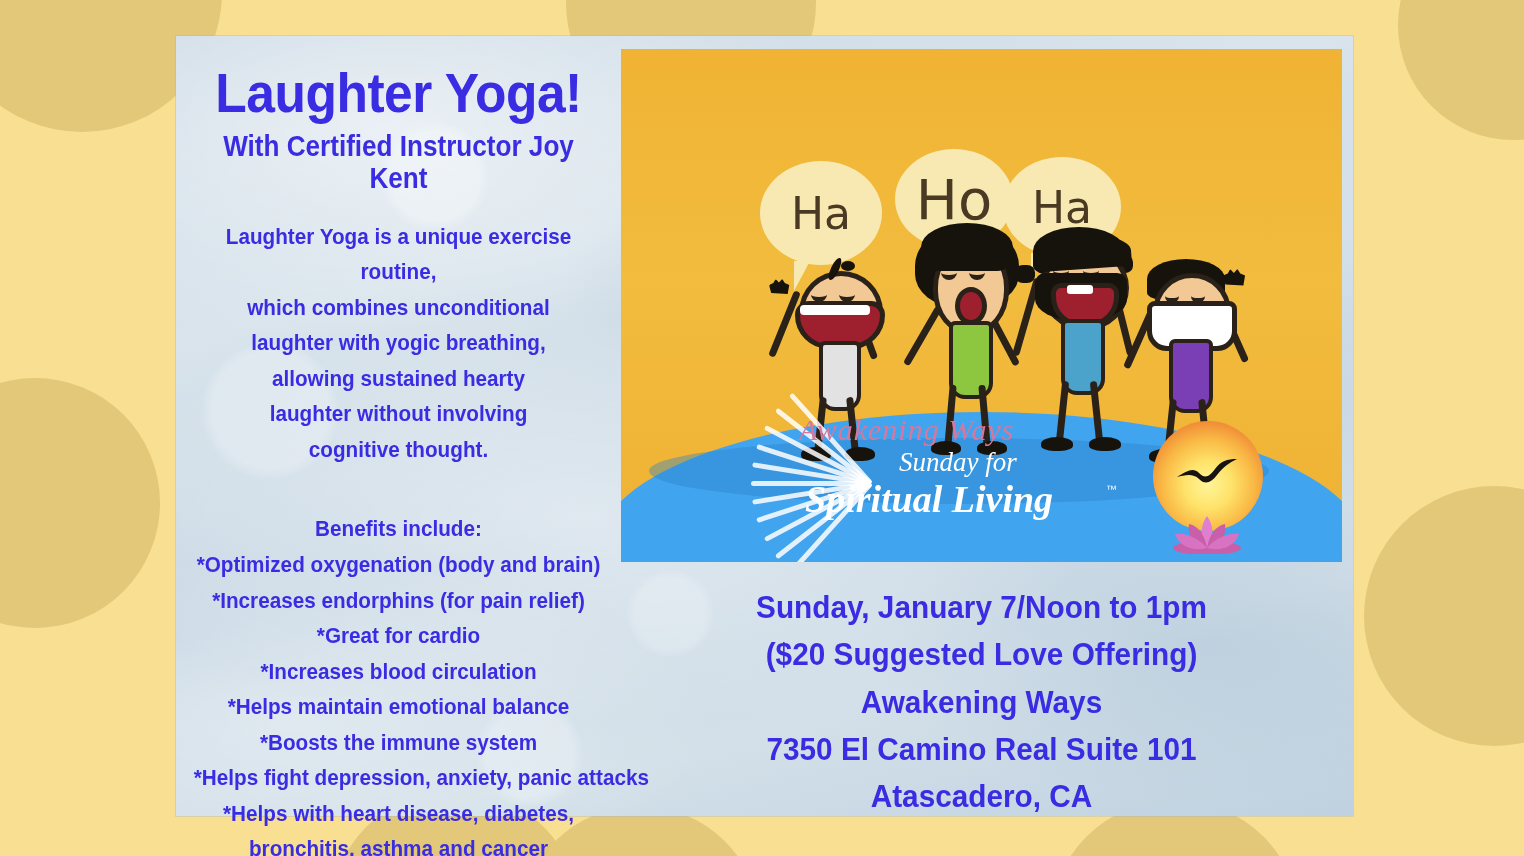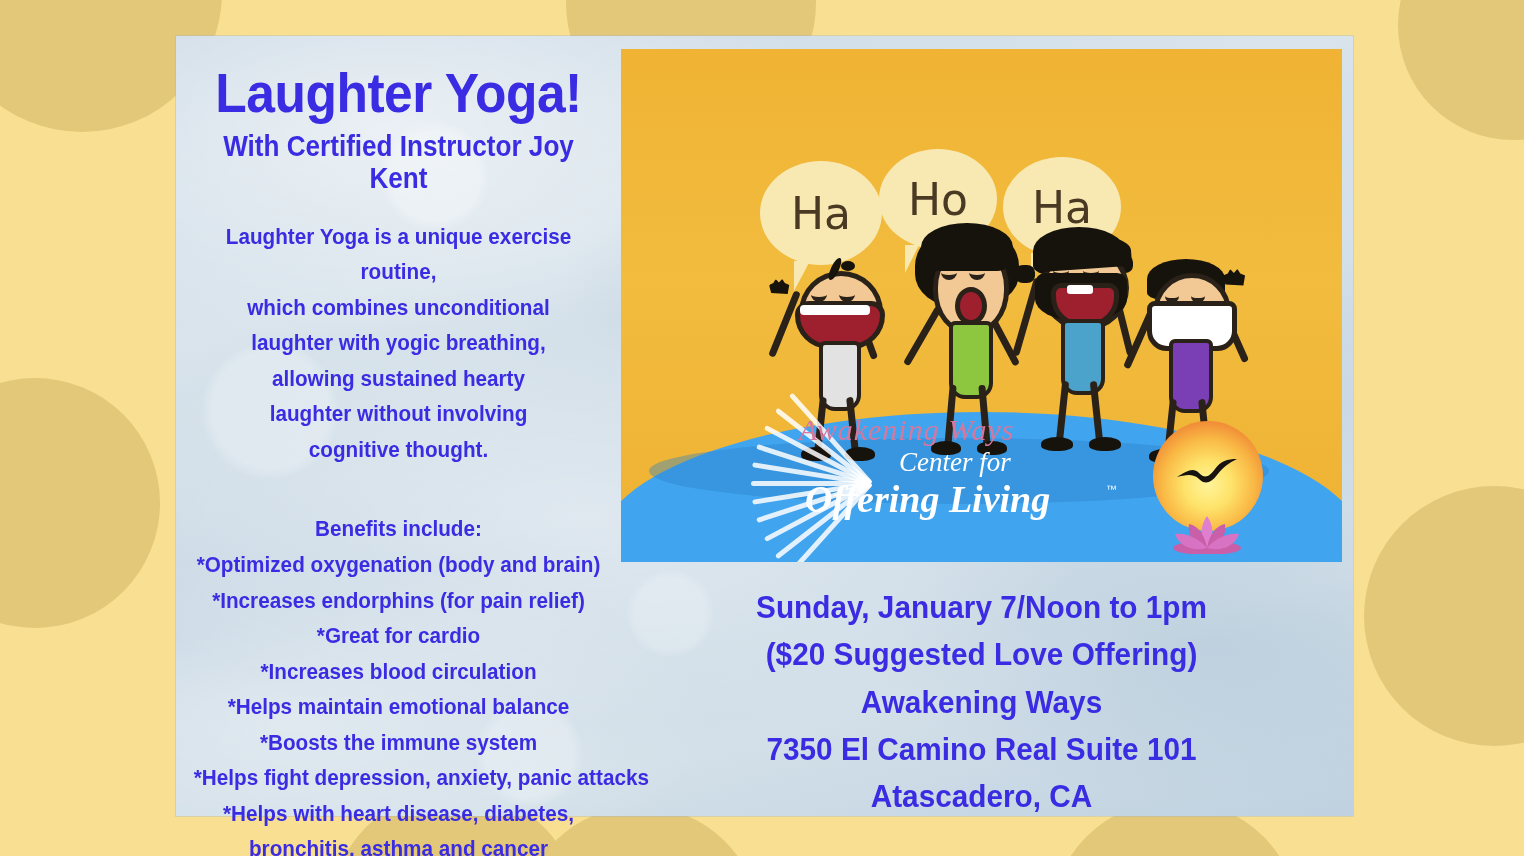--- a/index.html
+++ b/index.html
@@ -183,21 +183,21 @@
   </div>
 
   <div id="right-col">
 
     <div id="illustration">
 
       <div class="bubble" style="left:139px;top:112px;width:122px;height:104px;font-size:44px;">
         <span>Ha</span>
         <span class="tail" style="left:34px;bottom:-26px;border-width:30px 16px 0 0;border-color:#F8E9B2 transparent transparent transparent;"></span>
       </div>
-      <div class="bubble" style="left:258px;top:100px;width:118px;height:100px;font-size:44px;align-items:center;">
+      <div class="bubble" style="left:274px;top:100px;width:118px;height:100px;font-size:56px;align-items:center;">
         <span>Ho</span>
         <span class="tail" style="left:26px;bottom:-24px;border-width:28px 14px 0 0;border-color:#F8E9B2 transparent transparent transparent;"></span>
       </div>
       <div class="bubble" style="left:382px;top:108px;width:118px;height:100px;font-size:44px;">
         <span>Ha</span>
         <span class="tail" style="left:28px;bottom:-22px;border-width:26px 14px 0 0;border-color:#F8E9B2 transparent transparent transparent;"></span>
       </div>
 
       <div id="ground">
         <div id="ground-shadow"></div>
@@ -282,22 +282,22 @@
           <i style="transform:rotate(-18deg);"></i>
           <i style="transform:rotate(-9deg);"></i>
           <i style="transform:rotate(0deg);"></i>
           <i style="transform:rotate(9deg);"></i>
           <i style="transform:rotate(18deg);"></i>
           <i style="transform:rotate(28deg);"></i>
           <i style="transform:rotate(38deg);"></i>
           <i style="transform:rotate(48deg);"></i>
         </div>
         <div class="logo-text" id="logo-aw">Awakening Ways</div>
-        <div class="logo-text" id="logo-cf">Center for</div>
-        <div class="logo-text" id="logo-sl">Offering Living</div>
+        <div class="logo-text" id="logo-cf">Sunday for</div>
+        <div class="logo-text" id="logo-sl">Spiritual Living</div>
         <div id="logo-tm">™</div>
         <div id="logo-sun"></div>
         <svg id="logo-bird" viewBox="0 0 66 30">
           <path d="M2 20 C12 14 18 10 24 16 C30 22 34 20 40 12 C46 4 52 2 62 2 C54 6 48 10 42 18 C36 26 30 28 24 22 C18 16 10 18 2 20 Z" fill="#171310"></path>
         </svg>
         <svg id="logo-lotus" viewBox="0 0 72 40">
           <ellipse cx="36" cy="34" rx="34" ry="7" fill="#C95FA8"></ellipse>
           <path d="M36 2 C42 10 44 22 36 34 C28 22 30 10 36 2 Z" fill="#E07FD0"></path>
           <path d="M18 10 C28 12 34 22 36 34 C24 32 16 22 18 10 Z" fill="#C95FA8"></path>
           <path d="M54 10 C56 22 48 32 36 34 C38 22 44 12 54 10 Z" fill="#C95FA8"></path>

